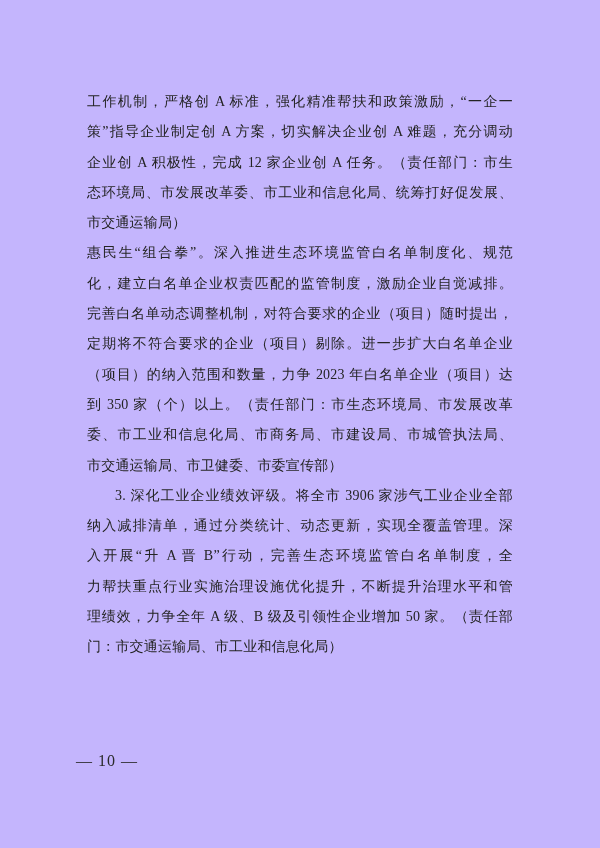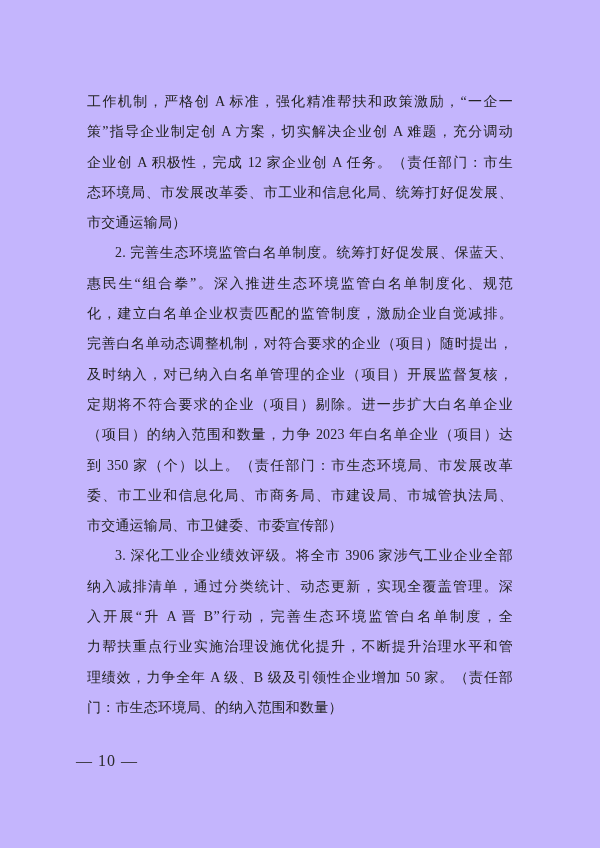--- a/index.html
+++ b/index.html
@@ -62,34 +62,32 @@
 <div class="page">
   <div class="text-block">
       <div class="paragraph">
         <div class="line">工作机制，严格创 A 标准，强化精准帮扶和政策激励，“一企一</div>
         <div class="line">策”指导企业制定创 A 方案，切实解决企业创 A 难题，充分调动</div>
         <div class="line">企业创 A 积极性，完成 12 家企业创 A 任务。（责任部门：市生</div>
         <div class="line">态环境局、市发展改革委、市工业和信息化局、统筹打好促发展、</div>
         <div class="line para-end">市交通运输局）</div>
       </div>
       <div class="paragraph">
-        <div class="line indent">2. 完善生态环境监管白名单制度。统筹打好促发展、保蓝天、</div>
         <div class="line">惠民生“组合拳”。深入推进生态环境监管白名单制度化、规范</div>
         <div class="line">化，建立白名单企业权责匹配的监管制度，激励企业自觉减排。</div>
         <div class="line">完善白名单动态调整机制，对符合要求的企业（项目）随时提出，</div>
-        <div class="line">及时纳入，对已纳入白名单管理的企业（项目）开展监督复核，</div>
         <div class="line">定期将不符合要求的企业（项目）剔除。进一步扩大白名单企业</div>
         <div class="line">（项目）的纳入范围和数量，力争 2023 年白名单企业（项目）达</div>
         <div class="line">到 350 家（个）以上。（责任部门：市生态环境局、市发展改革</div>
         <div class="line">委、市工业和信息化局、市商务局、市建设局、市城管执法局、</div>
         <div class="line para-end">市交通运输局、市卫健委、市委宣传部）</div>
       </div>
       <div class="paragraph">
         <div class="line indent">3. 深化工业企业绩效评级。将全市 3906 家涉气工业企业全部</div>
         <div class="line">纳入减排清单，通过分类统计、动态更新，实现全覆盖管理。深</div>
         <div class="line">入开展“升 A 晋 B”行动，完善生态环境监管白名单制度，全</div>
         <div class="line">力帮扶重点行业实施治理设施优化提升，不断提升治理水平和管</div>
         <div class="line">理绩效，力争全年 A 级、B 级及引领性企业增加 50 家。（责任部</div>
-        <div class="line para-end">门：市生态环境局、的纳入范围和数量）</div>
+        <div class="line para-end">门：市交通运输局、市工业和信息化局）</div>
       </div>
     </div>
   <div class="footer">— 10 —</div>
 </div>
 
 </body></html>

